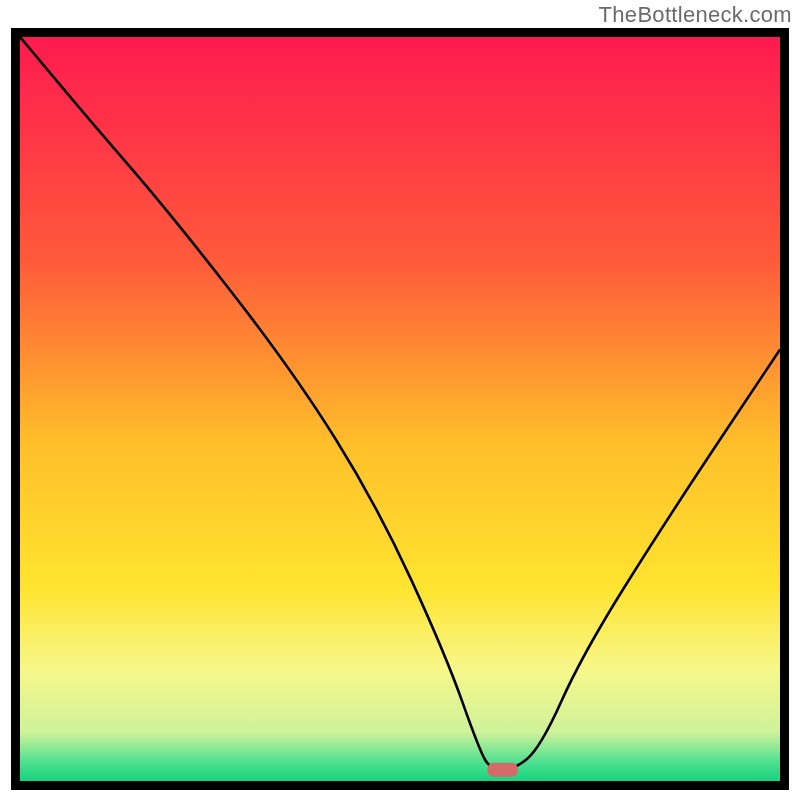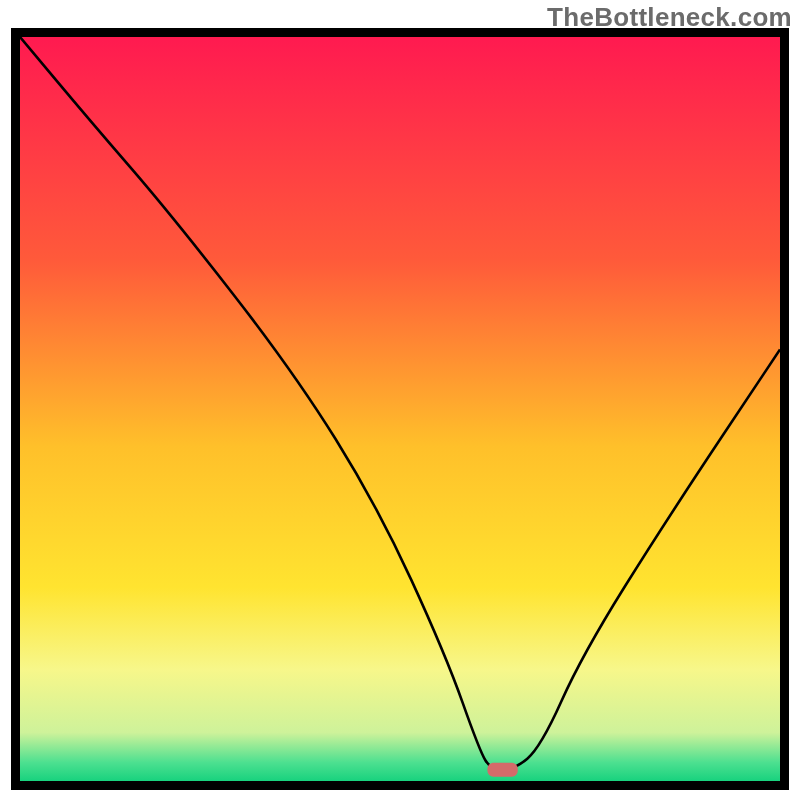--- a/index.html
+++ b/index.html
@@ -13,22 +13,22 @@
   }
   .stage {
     position: relative;
     width: 800px;
     height: 800px;
   }
   .watermark {
     position: absolute;
     top: 2px;
     right: 8px;
-    font-size: 26px;
-    font-weight: 700;
+    font-size: 22px;
+    font-weight: 400;
     color: #6b6b6b;
     letter-spacing: 0.3px;
     user-select: none;
   }
   .frame {
     position: absolute;
     left: 11px;
     top: 28px;
     width: 778px;
     height: 762px;

